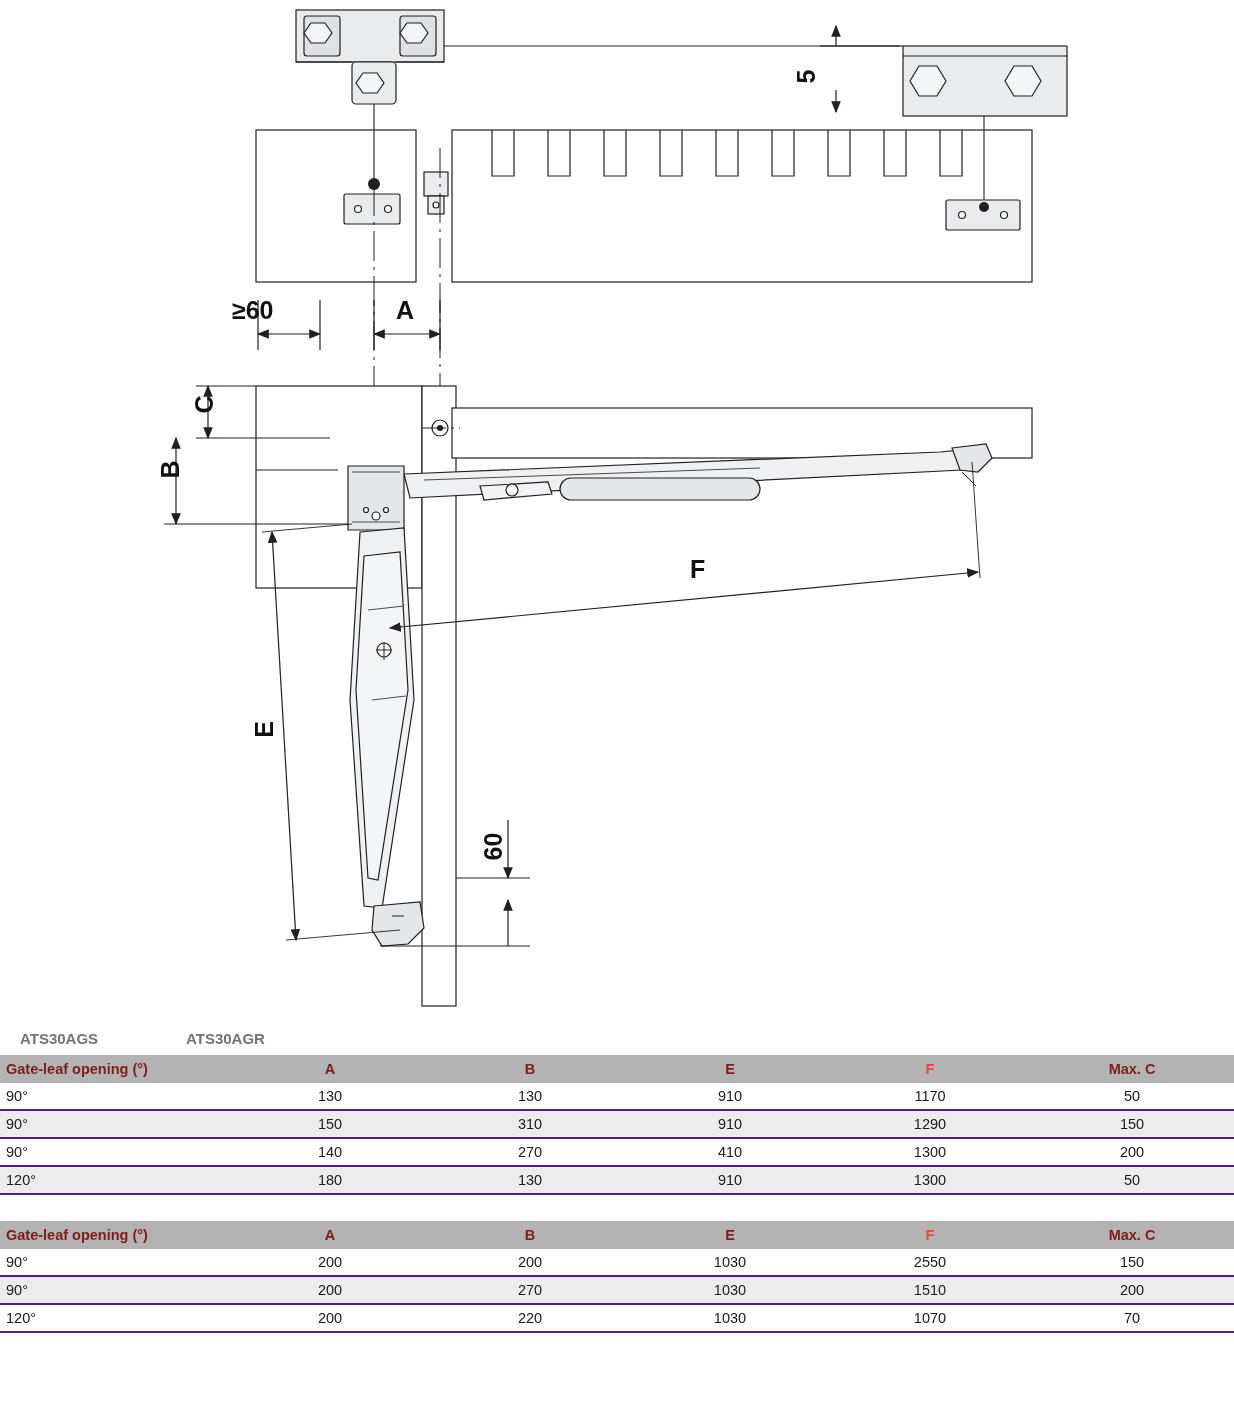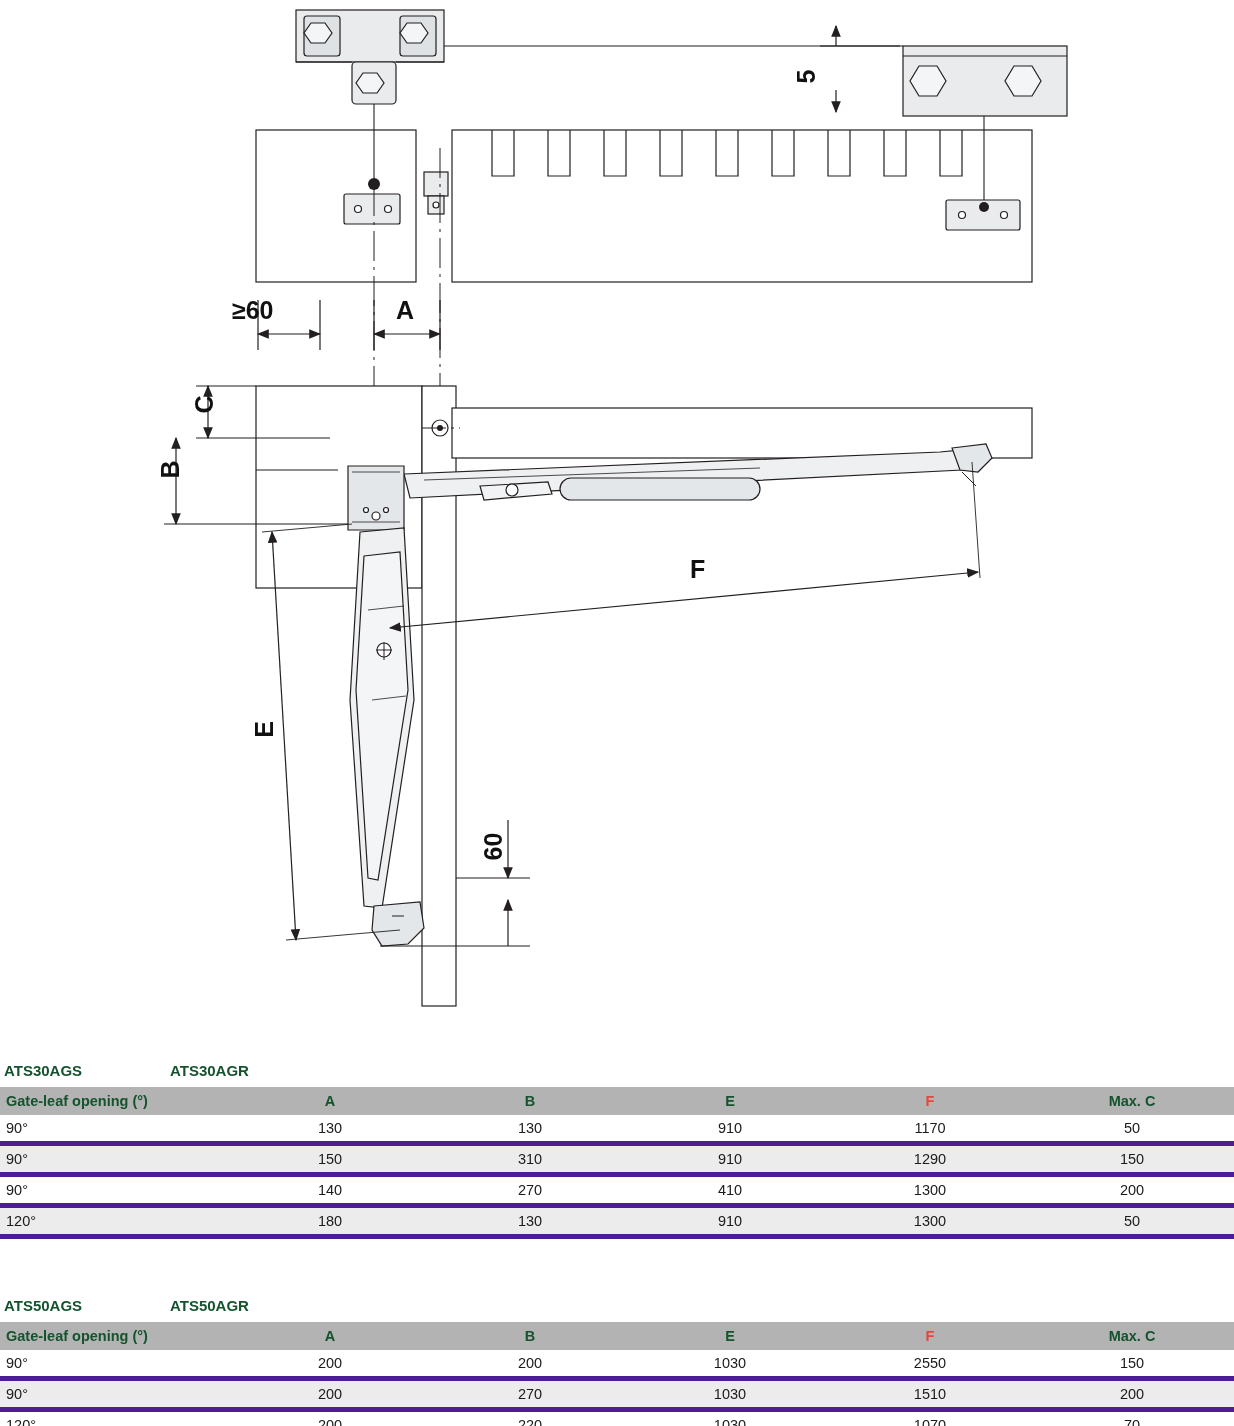--- a/index.html
+++ b/index.html
@@ -31,52 +31,51 @@
     position: absolute;
     left: 0;
     top: 1030px;
     width: 1234px;
   }
   .model-row {
     display: flex;
     align-items: baseline;
     font-size: 15px;
     font-weight: bold;
-    color: #14532d;
-    padding: 0 0 8px 4px;
-    margin-top: 32px;
+    color: #737373;
+    padding: 0 0 8px 20px;
   }
   .model-row .m1 { width: 166px; }
   .model-row .m2 { }
   table.dim {
     width: 1234px;
     border-collapse: collapse;
     font-size: 14.5px;
     table-layout: fixed;
   }
   table.dim th {
     background: #b3b3b3;
-    color: #14532d;
+    color: #7f1d1d;
     font-weight: bold;
     text-align: center;
     padding: 6px 4px;
     border: none;
     font-size: 14.5px;
   }
   table.dim th.first, table.dim td.first {
     text-align: left;
     padding-left: 6px;
   }
   table.dim th.fcol {
     color: #e8453c;
   }
   table.dim td {
     text-align: center;
     padding: 5px 4px;
-    border-bottom: 5px solid #4c1d95;
+    border-bottom: 2px solid #4c1d95;
     color: #1a1a1a;
   }
   table.dim tr.alt td {
     background: #ececec;
   }
   .spacer-gap { height: 26px; }
 
   
   .lbl {
     position: absolute;
@@ -327,24 +326,20 @@
           <td>130</td>
           <td>910</td>
           <td>1300</td>
           <td>50</td>
         </tr>
       </tbody>
     </table>
 
     <div class="spacer-gap"></div>
 
-    <div class="model-row">
-      <span class="m1">ATS50AGS</span>
-      <span class="m2">ATS50AGR</span>
-    </div>
     <table class="dim">
       <colgroup>
         <col style="width:230px">
           <col style="width:200px">
           <col style="width:200px">
         <col style="width:200px">
           <col style="width:200px">
           <col style="width:204px">
       </colgroup>
       <thead>

